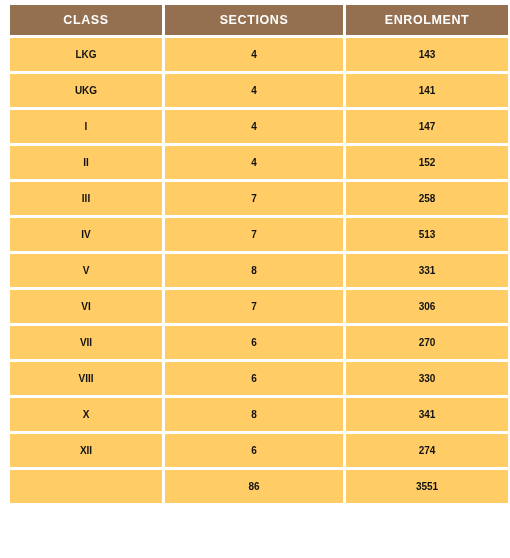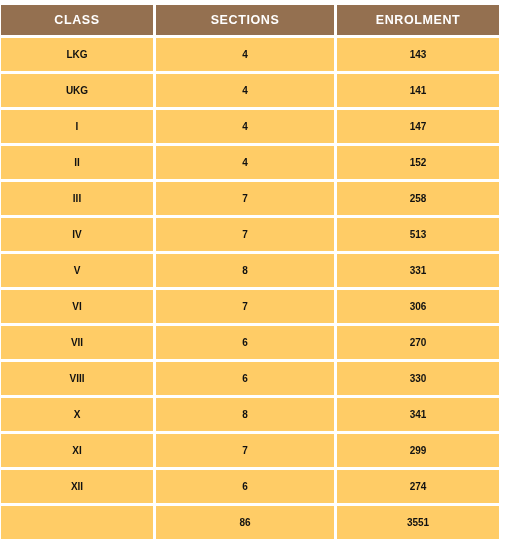--- a/index.html
+++ b/index.html
@@ -10,21 +10,21 @@
   body {
     width: 510px;
     height: 558px;
     overflow: hidden;
     font-family: "Liberation Sans", sans-serif;
   }
   #enrolment-table-wrap {
     width: 510px;
     height: 404px;
     box-sizing: border-box;
-    padding: 5px 6px 0 1px;
+    padding: 5px 6px 0 10px;
     background: #ffffff;
   }
   table.enrolment-table {
     width: 498px;
     border-collapse: separate;
     border-spacing: 3px 3px;
     margin: -3px;
     table-layout: fixed;
   }
   table.enrolment-table col.col-class   { width: 152px; }
@@ -126,25 +126,20 @@
           <td>VIII</td>
           <td>6</td>
           <td>330</td>
         </tr>
         <tr>
           <td>X</td>
           <td>8</td>
           <td>341</td>
         </tr>
         <tr>
-          <td>XI</td>
-          <td>7</td>
-          <td>299</td>
-        </tr>
-        <tr>
           <td>XII</td>
           <td>6</td>
           <td>274</td>
         </tr>
         <tr class="totals-row">
           <td class="empty-cell"></td>
           <td>86</td>
           <td>3551</td>
         </tr>
       </tbody>

